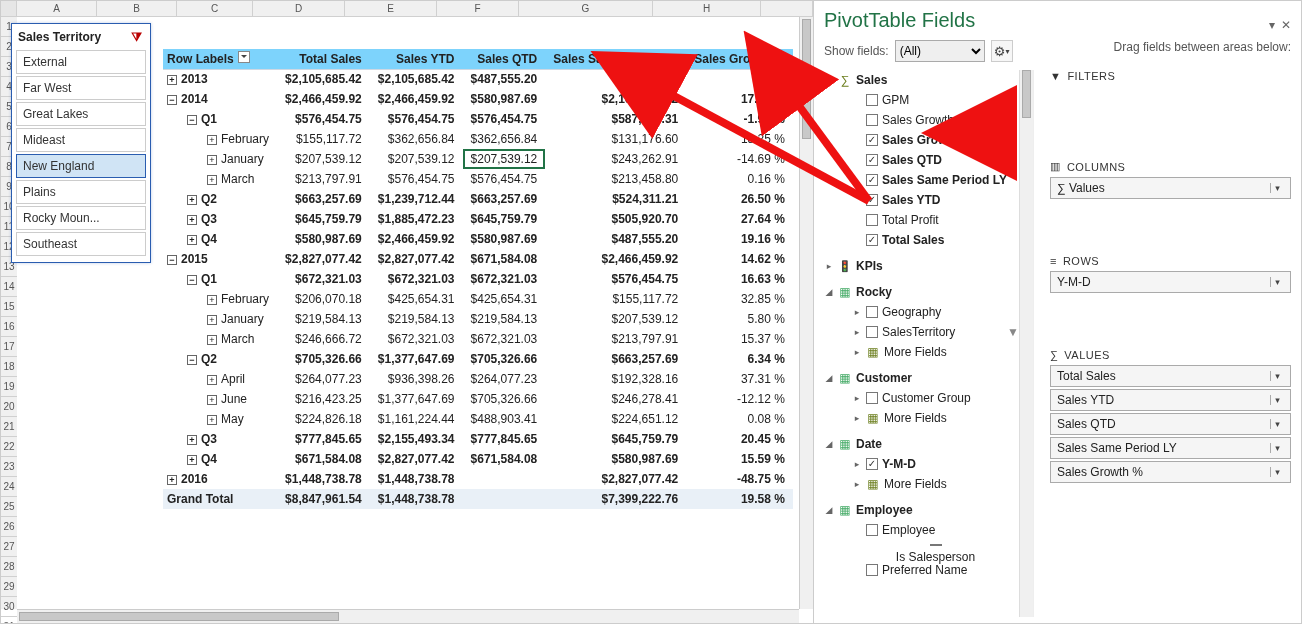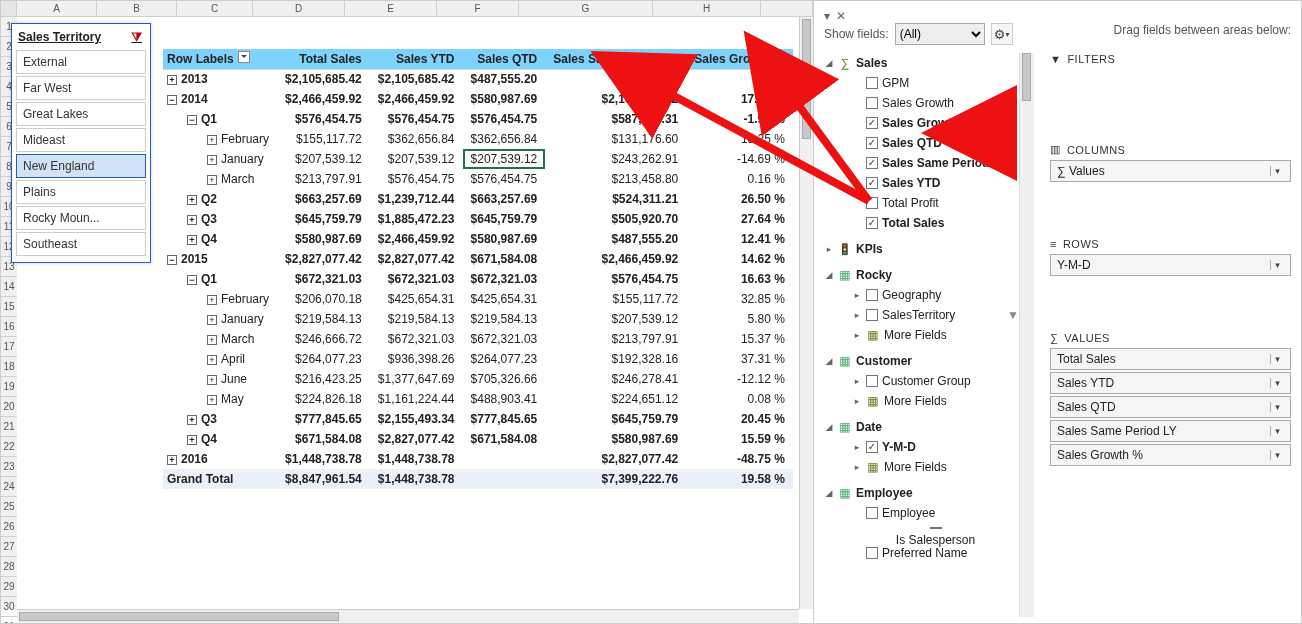--- a/index.html
+++ b/index.html
@@ -9,21 +9,21 @@
   
   .sheet-zone { flex:0 0 812px; position:relative; overflow:hidden; background:#fff; }
   .col-headers { position:absolute; left:0; top:0; right:0; height:16px; display:flex; background:#f0f0f0; font-size:10px; color:#555; z-index:2; }
   .col-headers div { border:1px solid #d0d0d0; border-top:none; border-left:none; text-align:center; line-height:15px; }
   .ch-gutter { width:16px; background:#e6e6e6; }
   .row-gutter { position:absolute; left:0; top:16px; bottom:14px; width:16px; background:#f0f0f0; z-index:2; }
   .row-gutter div { height:20px; border-bottom:1px solid #d0d0d0; font-size:10px; color:#555; text-align:center; line-height:20px; }
 
   
   .slicer { position:absolute; top:22px; left:10px; width:140px; border:1px solid #2a5db0; background:#fff; padding:4px; z-index:5; box-shadow:0 0 3px rgba(42,93,176,.3); }
-  .slicer-head { display:flex; justify-content:space-between; align-items:center; font-weight:bold; padding:2px 4px 6px 2px; font-size:12px;text-decoration:underline; }
+  .slicer-head { display:flex; justify-content:space-between; align-items:center; font-weight:bold; padding:2px 4px 6px 2px; font-size:12px; }
   .slicer-head .funnel { color:#b90000; font-size:12px; }
   .slicer-item { height:24px; border:1px solid #ccc; margin-bottom:2px; padding:0 6px; line-height:22px; background:#fff; font-size:12px; color:#333; }
   .slicer-item.selected { background:#d0e4f5; border-color:#2a5db0; }
 
   
   table.pivot { position:absolute; left:162px; top:48px; border-collapse:collapse; font-size:12px; }
   table.pivot th, table.pivot td { padding:2px 8px; height:20px; white-space:nowrap; }
   table.pivot th { text-align:left; font-weight:bold; }
   table.pivot th.num, table.pivot td.num { text-align:right; }
   tr.hdr th { background:#7dd3fc; border-bottom:1px solid #cfd8e3; }
@@ -232,21 +232,21 @@
             <td class="num">$645,759.79</td>
             <td class="num">$505,920.70</td>
             <td class="num">27.64 %</td>
           </tr>
           <tr class="bold">
             <td class="ind1"><span class="exp">+</span><span>Q4</span></td>
             <td class="num">$580,987.69</td>
             <td class="num">$2,466,459.92</td>
             <td class="num">$580,987.69</td>
             <td class="num">$487,555.20</td>
-            <td class="num">12.41 %</td>
+            <td class="num">19.16 %</td>
           </tr>
           <tr class="bold">
             <td class="ind0"><span class="exp">−</span><span>2015</span></td>
             <td class="num">$2,827,077.42</td>
             <td class="num">$2,827,077.42</td>
             <td class="num">$671,584.08</td>
             <td class="num">$2,466,459.92</td>
             <td class="num">14.62 %</td>
           </tr>
           <tr class="bold">
@@ -273,20 +273,28 @@
             <td class="num">$207,539.12</td>
             <td class="num">5.80 %</td>
           </tr>
           <tr>
             <td class="ind2"><span class="exp">+</span><span>March</span></td>
             <td class="num">$246,666.72</td>
             <td class="num">$672,321.03</td>
             <td class="num">$672,321.03</td>
             <td class="num">$213,797.91</td>
             <td class="num">15.37 %</td>
+          </tr>
+          <tr class="bold">
+            <td class="ind1"><span class="exp">−</span><span>Q2</span></td>
+            <td class="num">$705,326.66</td>
+            <td class="num">$1,377,647.69</td>
+            <td class="num">$705,326.66</td>
+            <td class="num">$663,257.69</td>
+            <td class="num">6.34 %</td>
           </tr>
           <tr>
             <td class="ind2"><span class="exp">+</span><span>April</span></td>
             <td class="num">$264,077.23</td>
             <td class="num">$936,398.26</td>
             <td class="num">$264,077.23</td>
             <td class="num">$192,328.16</td>
             <td class="num">37.31 %</td>
           </tr>
           <tr>
@@ -343,20 +351,21 @@
     <div class="sb-v">
         <div class="thumb"></div>
       </div>
     <div class="sb-h">
         <div class="thumb"></div>
       </div>
   </div>
 
   <div class="pane">
     <div class="pane-title-row">
+      <h2 class="pane-title">PivotTable Fields</h2>
       <div class="pane-tools">
          <span>▾</span>
          <span>✕</span>
       </div>
     </div>
 
     <div style="display:flex; gap:20px; align-items:flex-start;">
       <div class="showrow">
         <span>Show fields:</span>
         <select>

